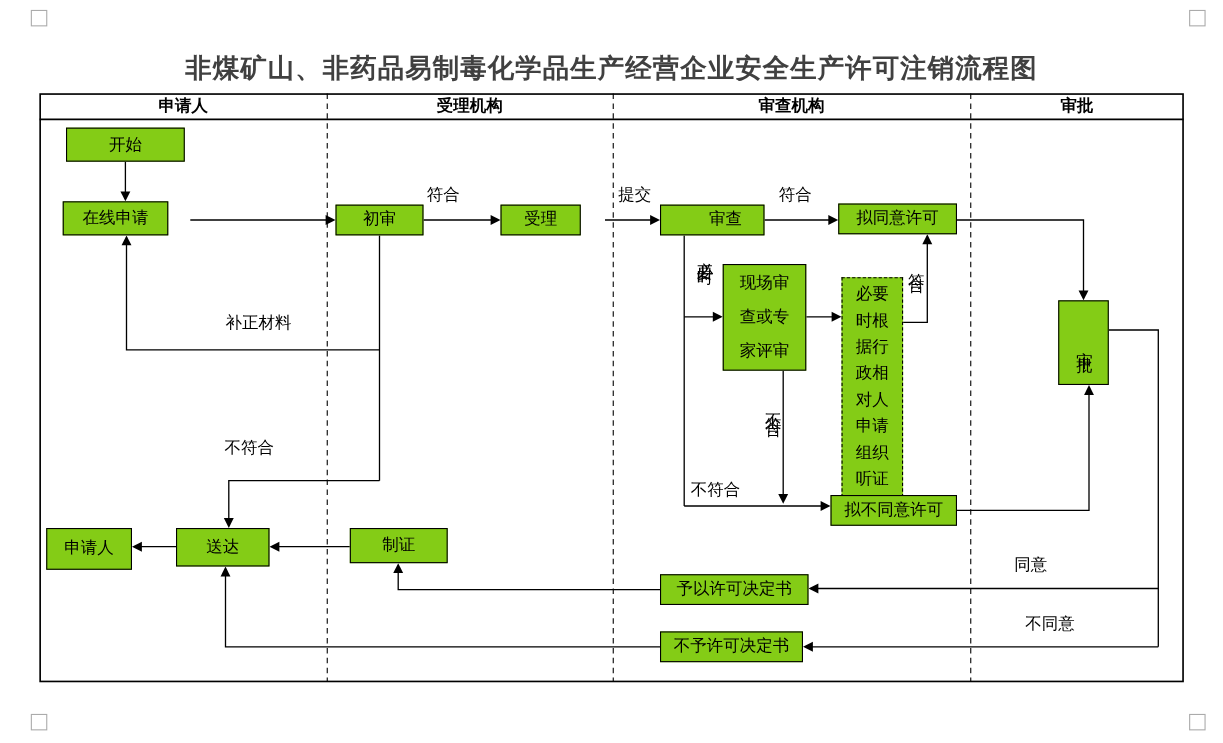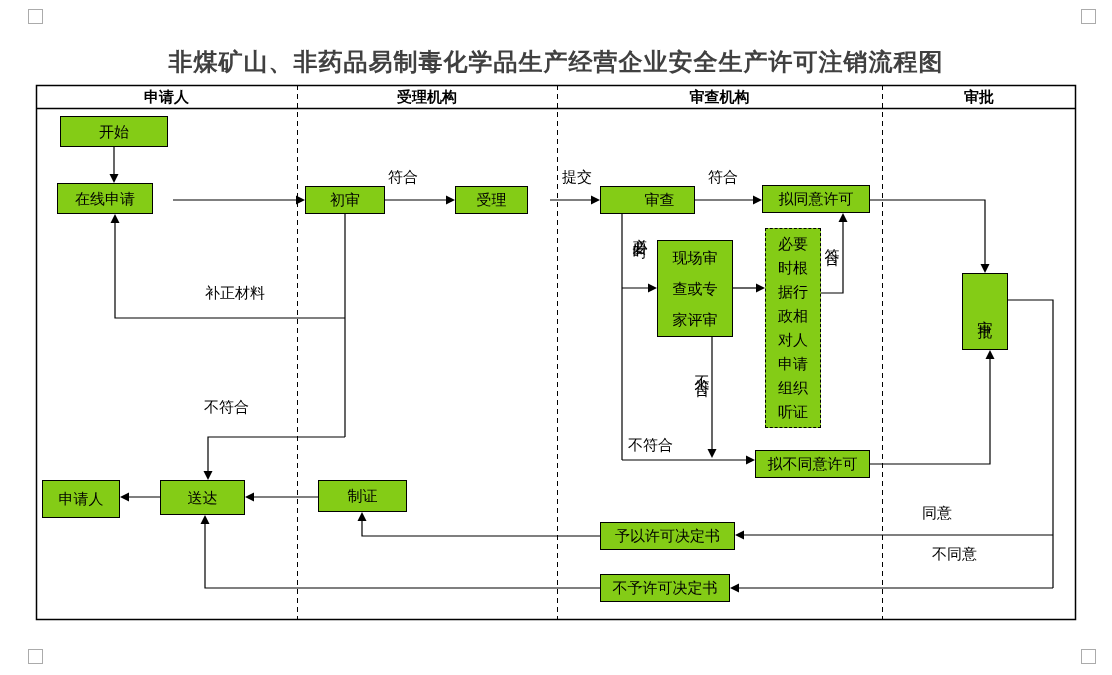--- a/index.html
+++ b/index.html
@@ -13,21 +13,21 @@
          font-size:24px;letter-spacing:1px;color:#404040;z-index:3;}
 
   .lane-h{position:absolute;top:87px;height:20px;line-height:20px;font-weight:bold;
           font-size:15px;text-align:center;z-index:2;}
 
   svg.layer{position:absolute;left:0;top:0;z-index:1;}
 
   .node{position:absolute;border:1.5px solid #000;background:#84cc16;box-sizing:border-box;
         display:flex;align-items:center;justify-content:center;
         font-size:15px;line-height:1.2;text-align:center;z-index:2;}
-  .node.dashed{border:1px dashed #000;}
+  .node.dashed{border:1px dashed #000;margin-top:24px;}
   .vtext{writing-mode:vertical-rl;letter-spacing:4px;}
   .wrap3{display:block;width:48px;line-height:31px;text-align:center;word-break:break-all;}
   .wrap2{display:block;width:34px;line-height:24px;text-align:center;word-break:break-all;}
 
   .elabel{position:absolute;font-size:15px;white-space:nowrap;z-index:2;}
   .vlabel{writing-mode:vertical-rl;letter-spacing:3px;white-space:normal;}
 </style>
 </head>
 <body>
 
@@ -153,15 +153,15 @@
   <div class="elabel" style="left:388px;top:168px;">符合</div>
   <div class="elabel" style="left:562px;top:168px;">提交</div>
   <div class="elabel" style="left:708px;top:168px;">符合</div>
   <div class="elabel" style="left:205px;top:284px;">补正材料</div>
   <div class="elabel" style="left:204px;top:398px;">不符合</div>
   <div class="elabel vlabel" style="left:630px;top:226px;">必要时</div>
   <div class="elabel vlabel" style="left:822px;top:236px;">符合</div>
   <div class="elabel vlabel" style="left:692px;top:364px;">不符合</div>
   <div class="elabel" style="left:628px;top:436px;">不符合</div>
   <div class="elabel" style="left:922px;top:504px;">同意</div>
-  <div class="elabel" style="left:932px;top:545px;">不同意</div>
+  <div class="elabel" style="left:932px;top:558px;">不同意</div>
 
 </div>
 
 </body></html>

